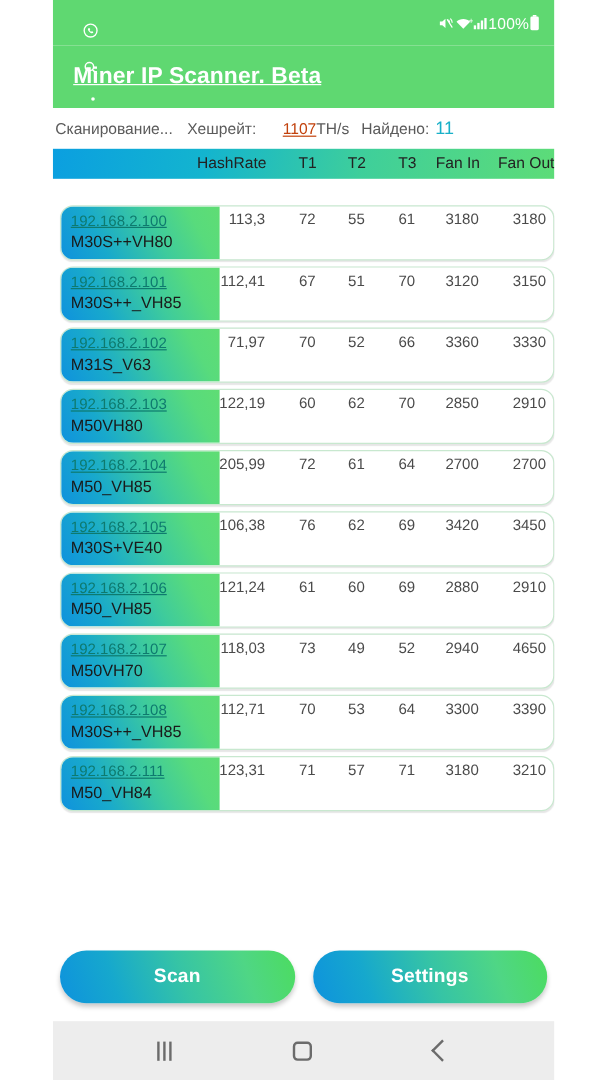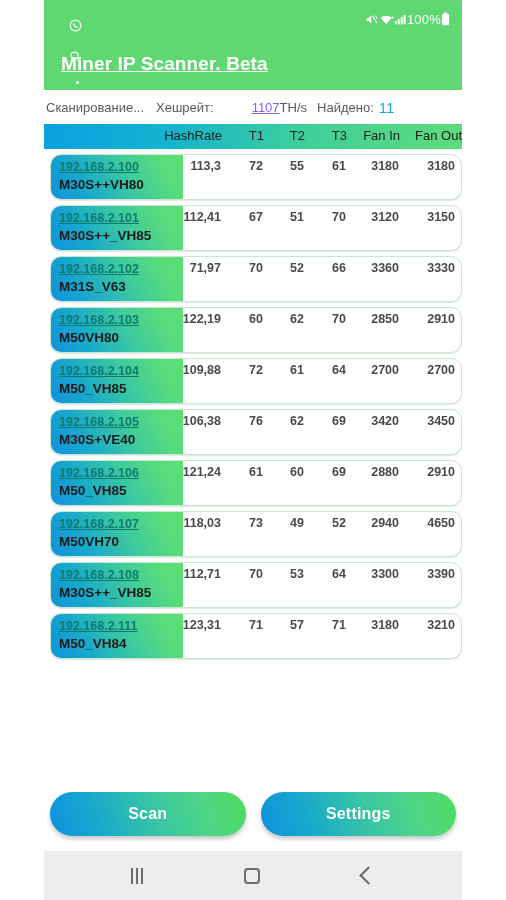--- a/index.html
+++ b/index.html
@@ -88,22 +88,22 @@
     align-items: center;
     padding: 0 4px 0 2px;
     box-sizing: border-box;
     font-size: 13px;
     color: #5a5a5a;
     white-space: nowrap;
   }
   .info-scan { margin-left: 0px; }
   .info-hash-label { margin-left: 12px; }
   .info-hash-val {
-    margin-left: 38px;
-    color: #8b5cf6;
+    margin-left: 22px;
+    color: #c2410c;
     font-weight: normal;
     text-decoration: underline;
   }
   .info-hash-unit { color: #5a5a5a; }
   .info-found-label { margin-left: 10px; }
   .info-found-val {
     margin-left: 5px;
     color: #18b0c8;
     font-size: 15px;
   }
@@ -118,22 +118,21 @@
   }
   .thead span {
     position: absolute;
     top: 4px;
     text-align: right;
     display: block;
   }
 
   
   .rows {
-    padding-top: 5px;
-    font-weight: bold;
+    padding-top: 22px;
   }
   .row {
     position: relative;
     height: 46px;
     margin: 0 0 5px 6px;
     width: 412px;
     background: #ffffff;
     border: 1px solid #c8e8cf;
     border-radius: 11px;
     box-sizing: border-box;
@@ -383,21 +382,21 @@
         <span class="datacell c-t2">62</span>
         <span class="datacell c-t3">70</span>
         <span class="datacell c-fin">2850</span>
         <span class="datacell c-fout">2910</span>
       </div>
       <div class="row">
         <div class="ipcell">
           <a class="ip">192.168.2.104</a>
           <span class="model">M50_VH85</span>
         </div>
-        <span class="datacell c-hash">109,88</span>
+        <span class="datacell c-hash">205,99</span>
         <span class="datacell c-t1">72</span>
         <span class="datacell c-t2">61</span>
         <span class="datacell c-t3">64</span>
         <span class="datacell c-fin">2700</span>
         <span class="datacell c-fout">2700</span>
       </div>
       <div class="row">
         <div class="ipcell">
           <a class="ip">192.168.2.105</a>
           <span class="model">M30S+VE40</span>

